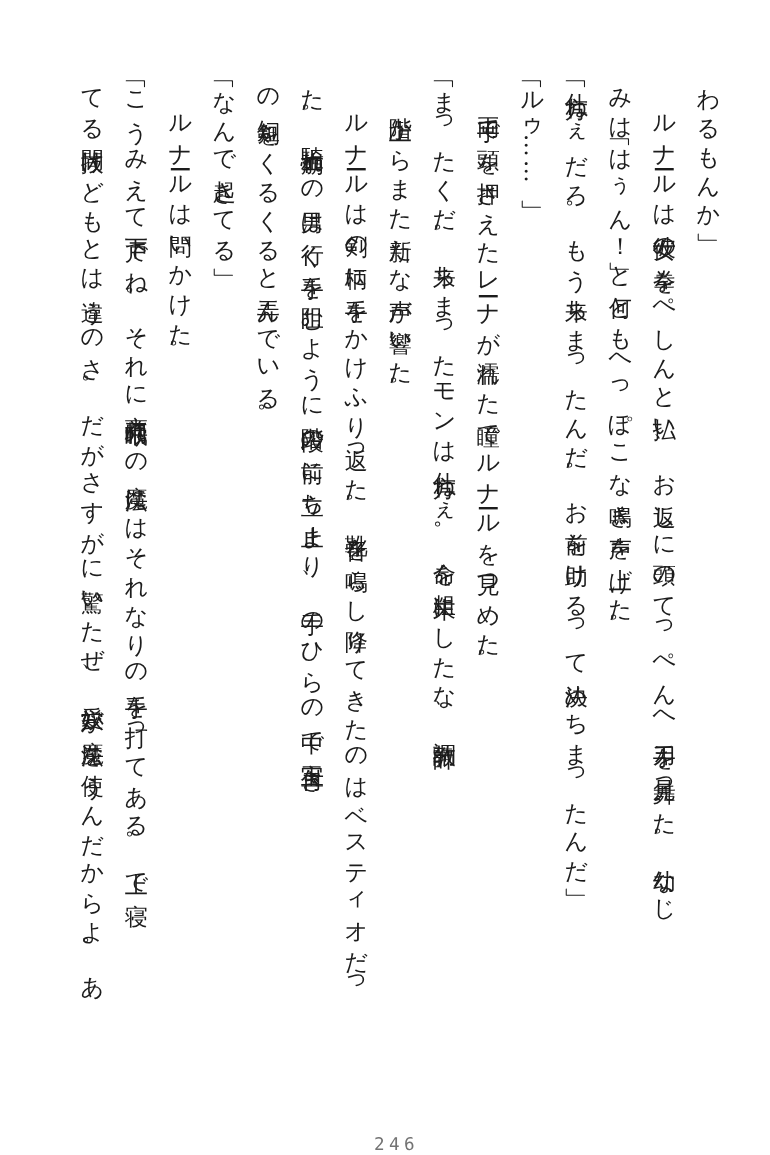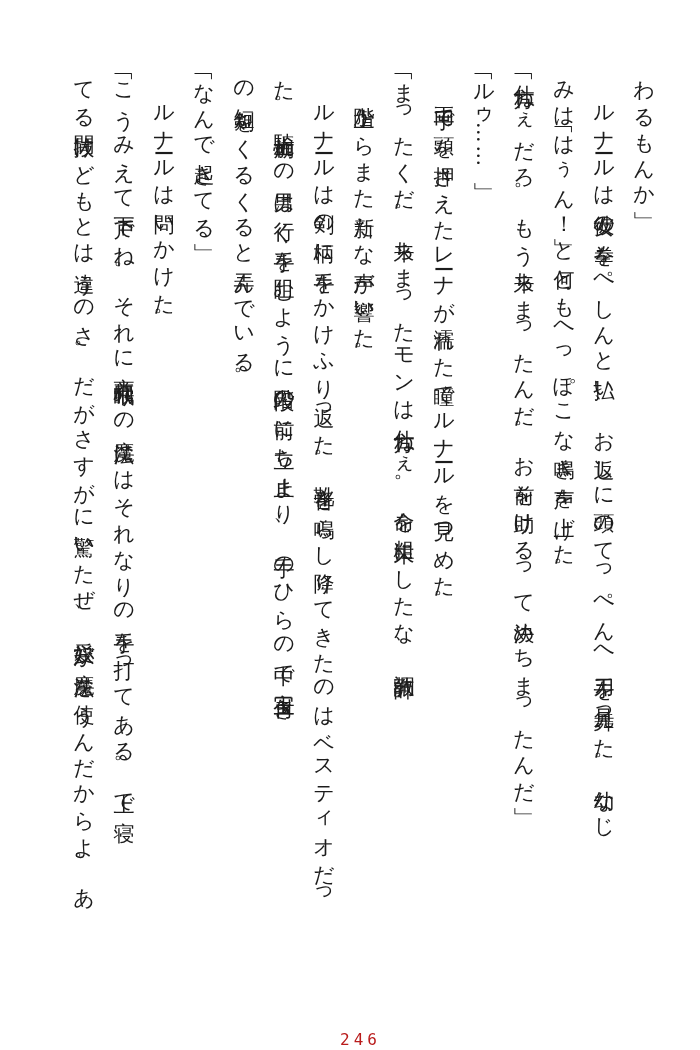--- a/index.html
+++ b/index.html
@@ -36,21 +36,21 @@
     margin: 0;
     white-space: nowrap;
   }
   .page-number {
     position: absolute;
     top: 1030px;
     left: 340px;
     font-family: "DejaVu Sans Mono", "Liberation Mono", monospace;
     font-size: 16px;
     letter-spacing: 4px;
-    color: #b91c1c;
+    color: #737373;
   }
 </style>
 </head>
 <body>
 
 <div class="book-page">
 
   <div class="text-block">
     <p class="text-line">わるもんか」</p>
     <p class="text-line">　ルナールは彼女の拳をぺしんと払い、お返しに頭のてっぺんへ手刀を見舞った。幼なじ</p>

